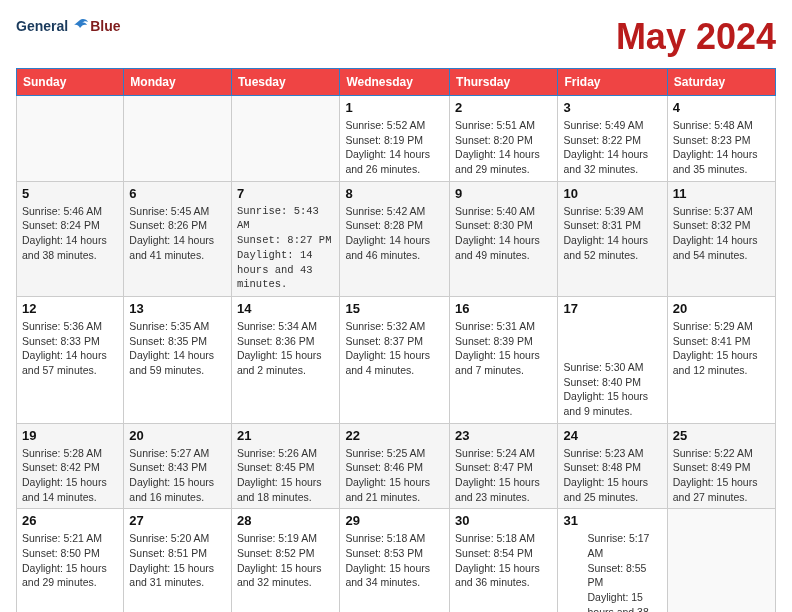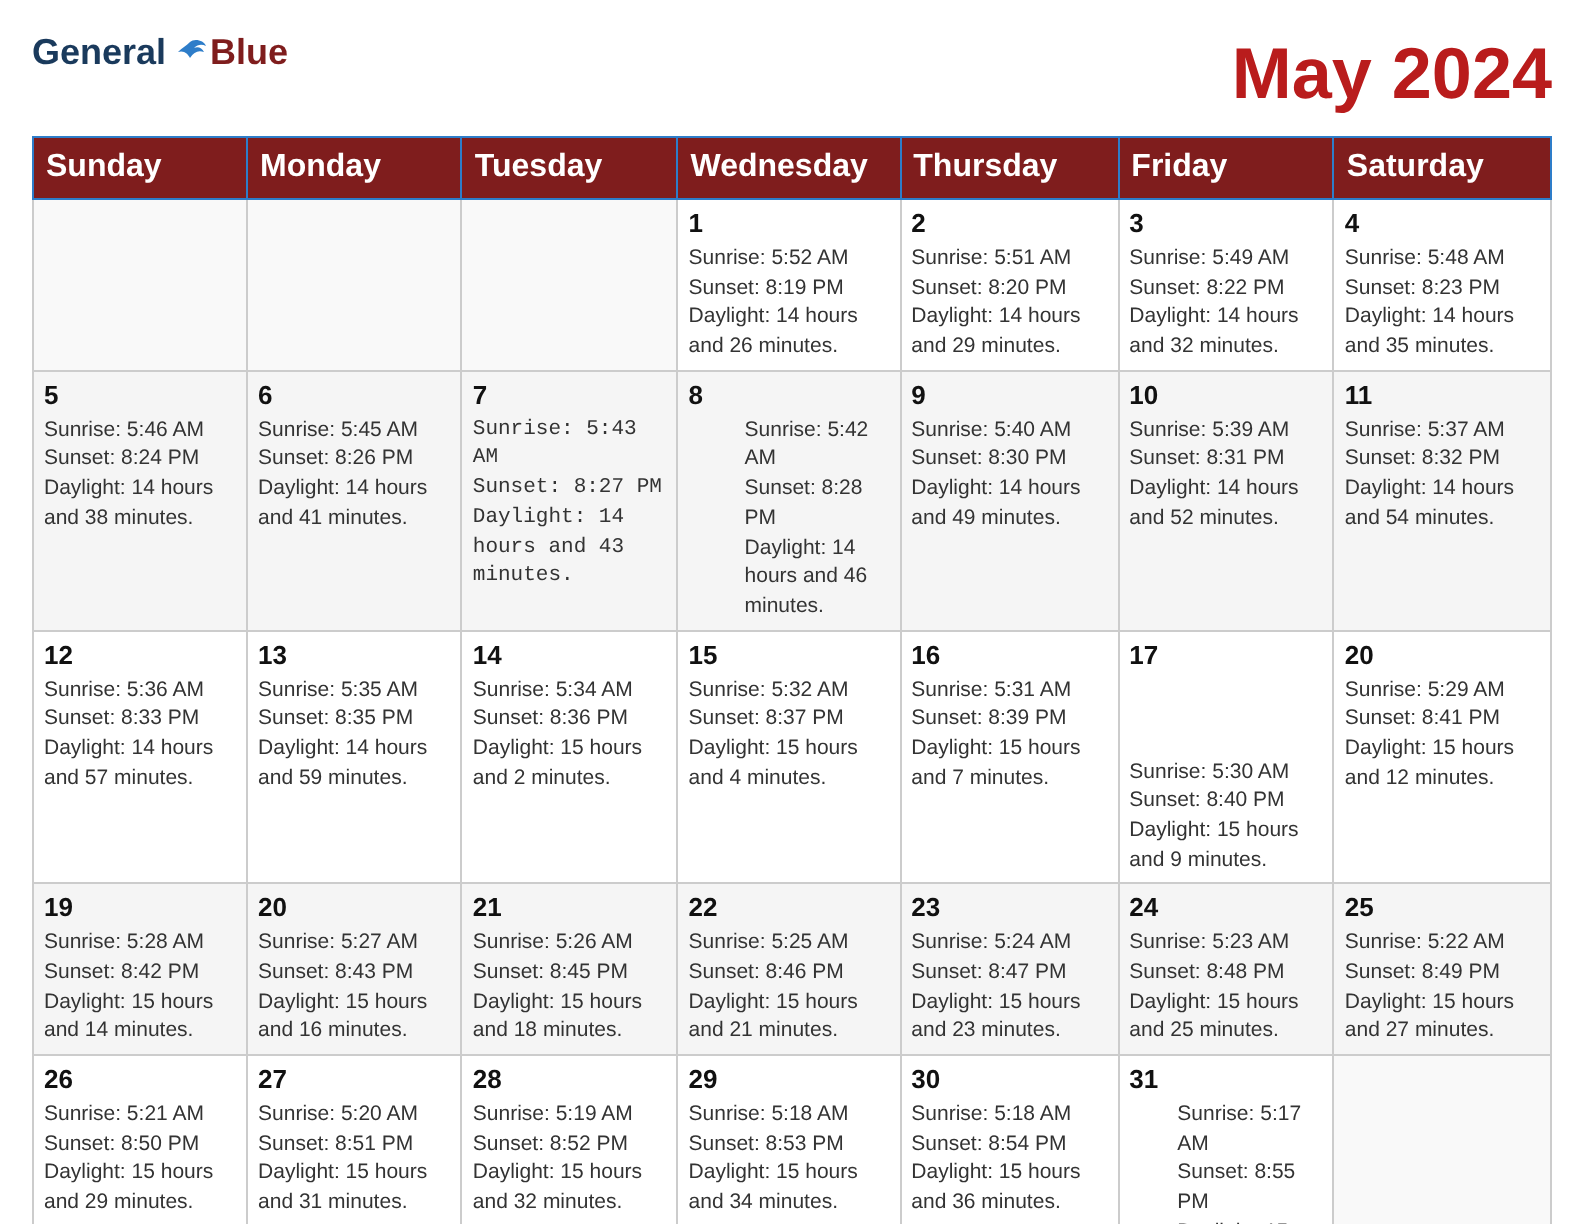--- a/index.html
+++ b/index.html
@@ -17,21 +17,21 @@
       margin-bottom: 10px;
     }
     .logo {
       display: flex;
       flex-direction: column;
       align-items: flex-start;
     }
     .logo-text {
       display: flex;
       align-items: center;
-      font-size: 18px;
+      font-size: 14px;
       font-weight: bold;
       color: #1a3a5c;
     }
     .logo-general { color: #1a3a5c; }
     .logo-blue { color: #7f1d1d; }
     .logo-bird {
       width: 20px;
       height: 20px;
       margin-left: 2px;
     }
@@ -46,25 +46,25 @@
     .location-title {
       font-size: 15px;
       color: #333;
     }
     table {
       width: 100%;
       border-collapse: collapse;
       font-size: 11px;
     }
     thead tr th {
-      background-color: #7f1d1d;
+      background-color: #ef4444;
       color: #fff;
       text-align: left;
       padding: 6px 6px;
-      font-size: 16px;
+      font-size: 12px;
       border: 1px solid #2e7dc9;
     }
     tbody tr td {
       border: 1px solid #ccc;
       vertical-align: top;
       padding: 4px 5px;
       width: 113px;
       min-height: 80px;
       background: #fff;
     }
@@ -158,21 +158,21 @@
 Daylight: 14 hours and 41 minutes.</div>
         </td>
         <td>
           <div class="day-number">7</div>
           <div class="day-info" style="white-space: pre-line; font-family: Liberation Mono, monospace;">Sunrise: 5:43 AM
 Sunset: 8:27 PM
 Daylight: 14 hours and 43 minutes.</div>
         </td>
         <td>
           <div class="day-number">8</div>
-          <div class="day-info" style="white-space: pre-line; margin-left: 28px;">Sunrise: 5:42 AM
+          <div class="day-info" style="white-space: pre-line;">Sunrise: 5:42 AM
 Sunset: 8:28 PM
 Daylight: 14 hours and 46 minutes.</div>
         </td>
         <td>
           <div class="day-number">9</div>
           <div class="day-info" style="white-space: pre-line;">Sunrise: 5:40 AM
 Sunset: 8:30 PM
 Daylight: 14 hours and 49 minutes.</div>
         </td>
         <td>

